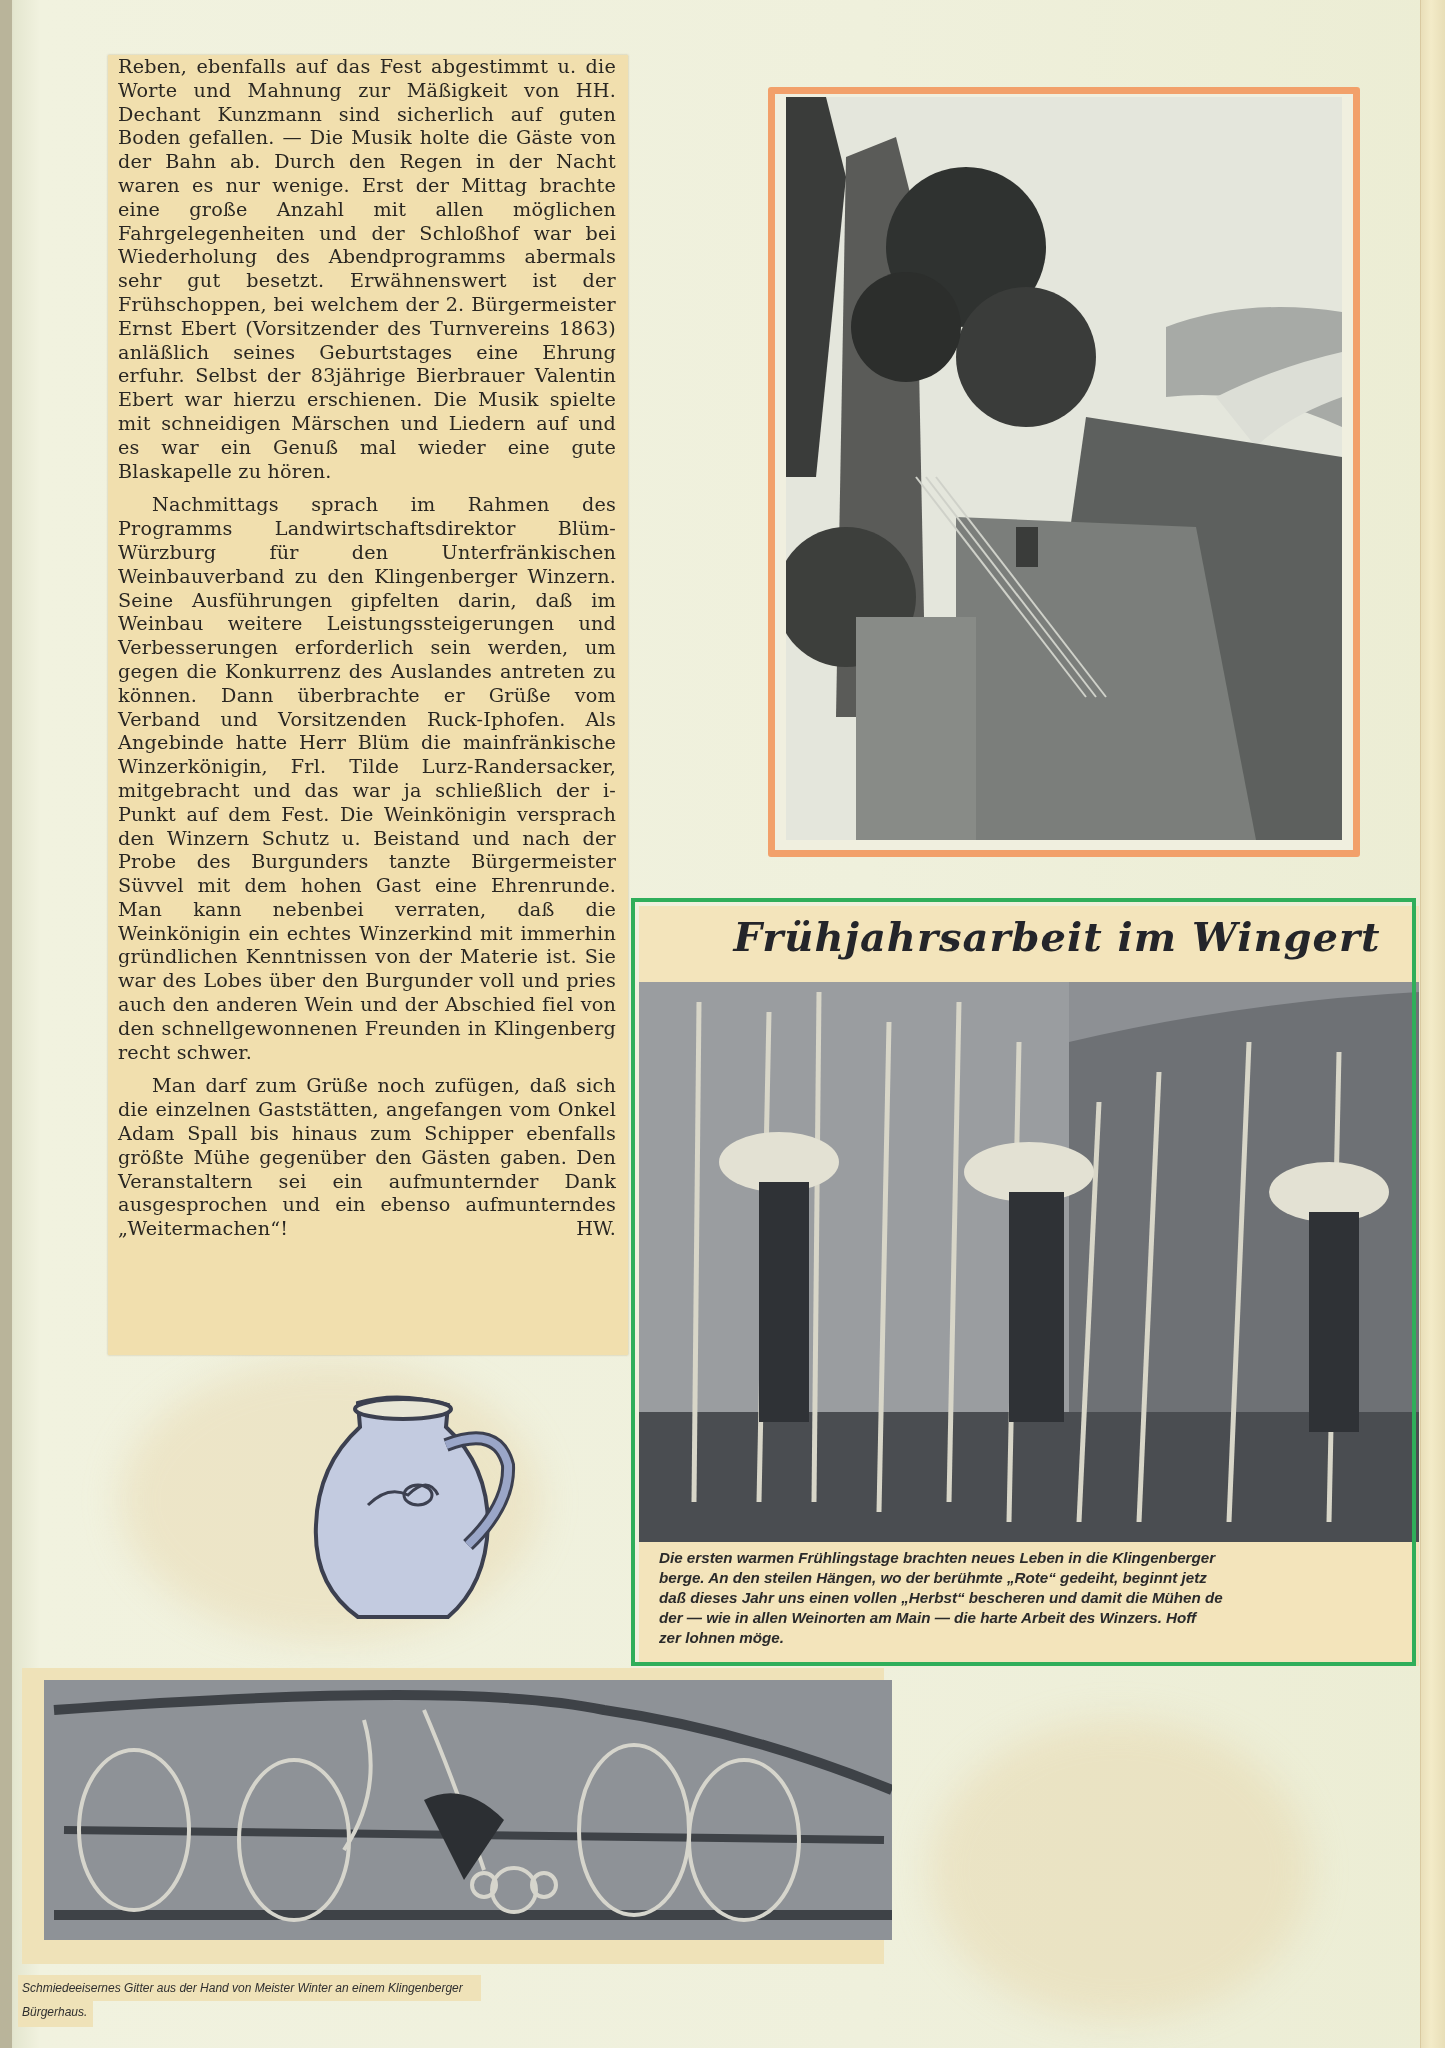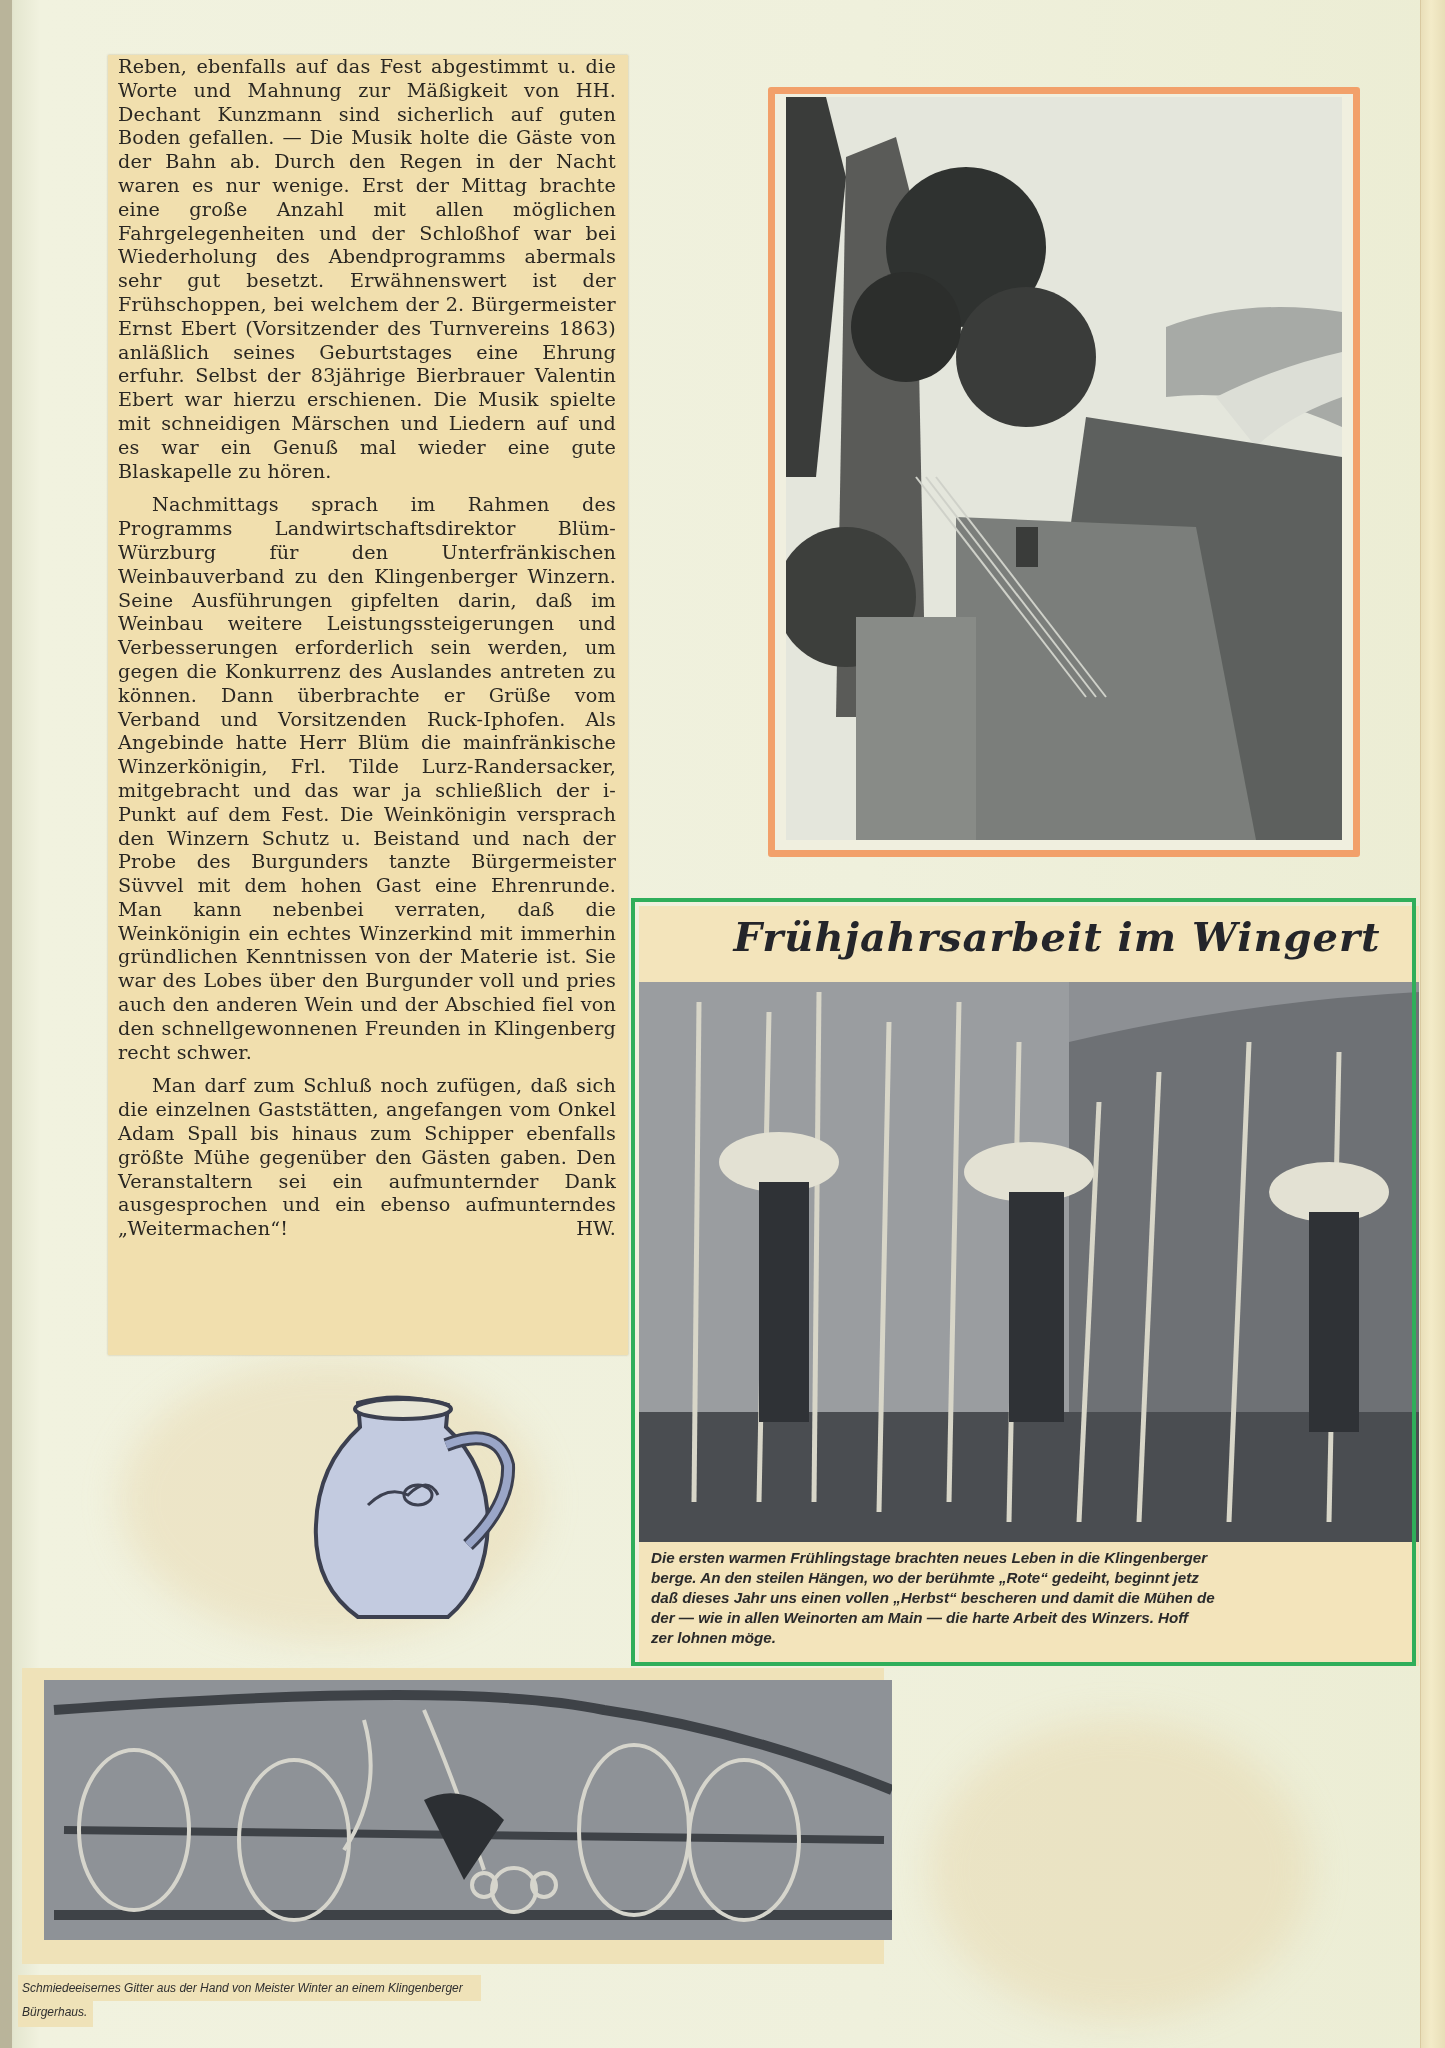--- a/index.html
+++ b/index.html
@@ -30,21 +30,21 @@
 
   
   .green-frame{position:absolute;left:631px;top:898px;width:785px;height:768px;
         border:4px solid #2fae5a;box-sizing:border-box;}
   .clip-green{position:absolute;left:639px;top:906px;width:780px;height:760px;background:#f3e4bb;}
   .headline{position:absolute;left:0;top:0;width:100%;height:62px;text-align:center;
         font-family:"DejaVu Serif",serif;font-style:italic;font-weight:bold;font-size:40px;
         color:#24252a;line-height:62px;letter-spacing:1px;margin-left:28px;}
   .photo2{position:absolute;left:0;top:76px;width:780px;height:560px;overflow:hidden;
         background:linear-gradient(180deg,#7b7e80 0,#94979a 30%,#6c6f72 60%,#3e4145 100%);}
-  .caption2{position:absolute;left:0;top:642px;width:780px;padding:0 12px;box-sizing:border-box;
+  .caption2{position:absolute;left:0;top:642px;width:780px;padding:0 20px;box-sizing:border-box;
         font-family:"Liberation Sans",sans-serif;font-style:italic;font-weight:bold;
         font-size:15.2px;line-height:20px;color:#2a2a2a;white-space:nowrap;overflow:hidden;}
 
   
   .jug{position:absolute;left:298px;top:1385px;width:220px;height:240px;}
 
   
   .clip-gate{position:absolute;left:22px;top:1668px;width:862px;height:296px;background:#efe2b8;}
   .photo3{position:absolute;left:22px;top:12px;width:848px;height:260px;overflow:hidden;
         background:linear-gradient(180deg,#5b5f66 0,#8a8e93 30%,#9fa3a7 60%,#6a6e74 100%);}
@@ -59,21 +59,21 @@
 <div class="page">
   <div class="spine"></div>
   <div class="right-edge"></div>
   <div class="stain" style="left:930px;top:1720px;width:380px;height:300px;"></div>
   <div class="stain" style="left:120px;top:1360px;width:420px;height:280px;"></div>
 
   <div class="clip-article">
     <div class="txt">
       <p>Reben, ebenfalls auf das Fest abgestimmt u. die Worte und Mahnung zur Mäßigkeit von HH. Dechant Kunzmann sind sicherlich auf guten Boden gefallen. — Die Musik holte die Gäste von der Bahn ab. Durch den Regen in der Nacht waren es nur wenige. Erst der Mittag brachte eine große Anzahl mit allen möglichen Fahrgelegenheiten und der Schloßhof war bei Wiederholung des Abendprogramms abermals sehr gut besetzt. Erwähnenswert ist der Frühschoppen, bei welchem der 2. Bürgermeister Ernst Ebert (Vorsitzender des Turnvereins 1863) anläßlich seines Geburtstages eine Ehrung erfuhr. Selbst der 83jährige Bierbrauer Valentin Ebert war hierzu erschienen. Die Musik spielte mit schneidigen Märschen und Liedern auf und es war ein Genuß mal wieder eine gute Blaskapelle zu hören.</p>
       <p class="indent">Nachmittags sprach im Rahmen des Programms Landwirtschaftsdirektor Blüm-Würzburg für den Unterfränkischen Weinbauverband zu den Klingenberger Winzern. Seine Ausführungen gipfelten darin, daß im Weinbau weitere Leistungssteigerungen und Verbesserungen erforderlich sein werden, um gegen die Konkurrenz des Auslandes antreten zu können. Dann überbrachte er Grüße vom Verband und Vorsitzenden Ruck-Iphofen. Als Angebinde hatte Herr Blüm die mainfränkische Winzerkönigin, Frl. Tilde Lurz-Randersacker, mitgebracht und das war ja schließlich der i-Punkt auf dem Fest. Die Weinkönigin versprach den Winzern Schutz u. Beistand und nach der Probe des Burgunders tanzte Bürgermeister Süvvel mit dem hohen Gast eine Ehrenrunde. Man kann nebenbei verraten, daß die Weinkönigin ein echtes Winzerkind mit immerhin gründlichen Kenntnissen von der Materie ist. Sie war des Lobes über den Burgunder voll und pries auch den anderen Wein und der Abschied fiel von den schnellgewonnenen Freunden in Klingenberg recht schwer.</p>
-      <p class="indent"><span>Man darf zum Schluß noch zufügen, daß sich die einzelnen Gaststätten, angefangen vom Onkel Adam Spall bis hinaus zum Schipper ebenfalls größte Mühe gegenüber den Gästen gaben. Den Veranstaltern sei ein aufmunternder Dank ausgesprochen und ein ebenso aufmunterndes „Weitermachen“!</span> <span class="sig">HW.</span></p>
+      <p class="indent"><span>Man darf zum Grüße noch zufügen, daß sich die einzelnen Gaststätten, angefangen vom Onkel Adam Spall bis hinaus zum Schipper ebenfalls größte Mühe gegenüber den Gästen gaben. Den Veranstaltern sei ein aufmunternder Dank ausgesprochen und ein ebenso aufmunterndes „Weitermachen“!</span> <span class="sig">HW.</span></p>
     </div>
   </div>
 
   <div class="orange-frame"></div>
   <div class="photo1">
     <svg width="556" height="743" viewBox="0 0 556 743">
       <rect width="556" height="743" fill="#e4e6dc"></rect>
       <path d="M380 230 Q460 200 556 215 L556 330 Q470 290 380 300 Z" fill="#a7aaa6"></path>
       <path d="M430 300 Q490 270 556 255 L556 300 Q500 320 470 350 Z" fill="#dcded6"></path>
       <path d="M300 320 L556 360 L556 743 L240 743 Z" fill="#5d605e"></path>

